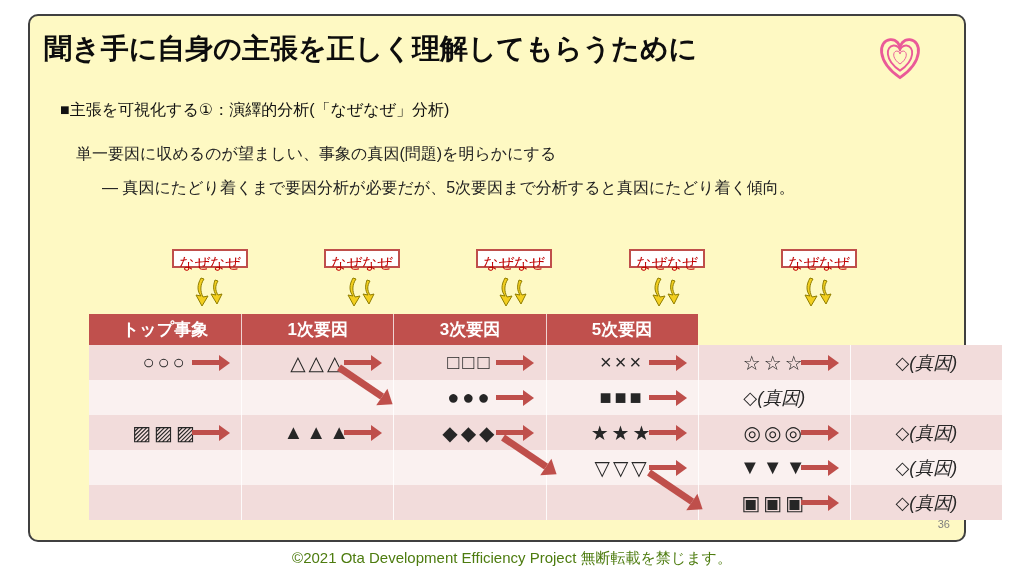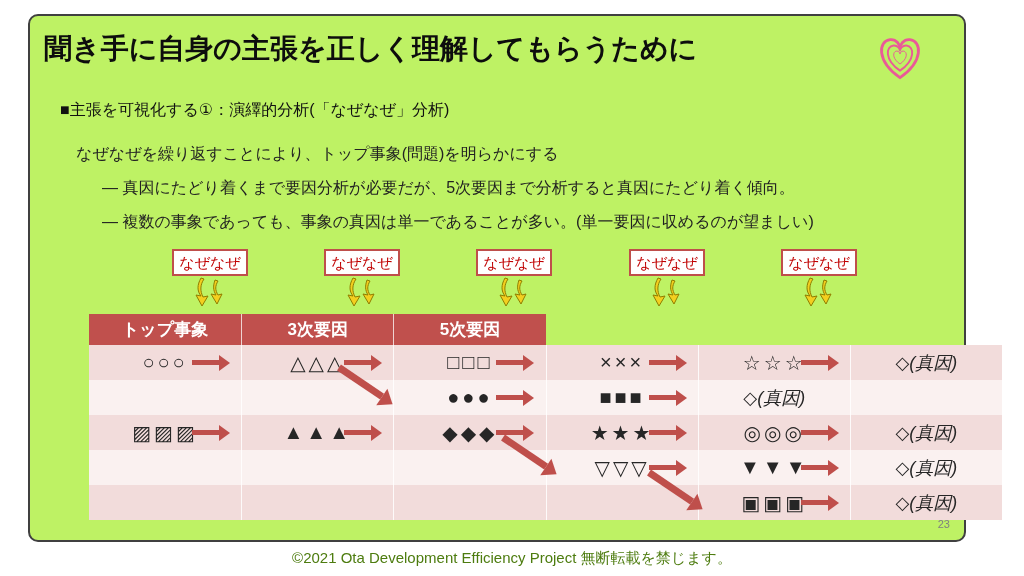--- a/index.html
+++ b/index.html
@@ -3,35 +3,35 @@
 <meta charset="utf-8">
 <style>
   html,body{margin:0;padding:0;}
   body{
     width:1024px;height:576px;position:relative;overflow:hidden;
     background:#ffffff;
     font-family:"Liberation Sans","DejaVu Sans",sans-serif;
   }
   .slide{
     position:absolute;left:28px;top:14px;width:938px;height:528px;
-    background:#bef264;border:2px solid #404040;border-radius:10px;box-sizing:border-box;
+    background:#fef9c3;border:2px solid #404040;border-radius:10px;box-sizing:border-box;
   }
   .title{
     position:absolute;left:14px;top:14px;margin:0;
     font-size:28px;font-weight:800;color:#0d0d0d;white-space:nowrap;
   }
   .logo{position:absolute;right:14px;top:16px;width:100px;text-align:center;}
   .logo-text{color:#1d2f9e;font-weight:bold;font-size:21px;letter-spacing:2px;margin-top:0px;}
   .subtitle{position:absolute;left:30px;top:84px;font-size:16px;color:#111;white-space:nowrap;}
   .lead{position:absolute;left:46px;top:128px;font-size:16px;color:#222;white-space:nowrap;}
   .bullet{position:absolute;left:72px;font-size:16px;color:#222;white-space:nowrap;}
   .b1{top:162px}.b2{top:196px}
 
   .naze{
-    position:absolute;top:233px;width:76px;height:27px;box-sizing:border-box;
+    position:absolute;top:233px;width:76px;height:19px;box-sizing:border-box;
     line-height:23px;text-align:center;background:#fff;border:2px solid #bf4f4b;
     color:#c00000;font-size:15px;
   }
   .nazearrow{position:absolute;top:261px;}
 
   .table{position:absolute;left:27px;top:298px;width:913px;height:206px;padding-left:32px;}
   .trow{display:grid;grid-template-columns:repeat(6,1fr);height:35px;}
   .thead{height:31px;}
   .hcell{
     background:#c0504d;color:#fff;font-weight:bold;font-size:17px;
@@ -79,23 +79,22 @@
           <path d="M24,42 C2,27 4,8 15,7 C21,6.5 24,12 24,15 C24,12 27,6.5 33,7 C44,8 46,27 24,42 Z"></path>
         </g>
         <g transform="translate(24,23) scale(0.34) translate(-24,-23)">
           <path d="M24,42 C2,27 4,8 15,7 C21,6.5 24,12 24,15 C24,12 27,6.5 33,7 C44,8 46,27 24,42 Z"></path>
         </g>
       </g>
     </svg>
   </div>
 
   <div class="subtitle">■主張を可視化する①：演繹的分析(「なぜなぜ」分析)</div>
-  <div class="lead">なぜなぜを繰り返すことにより、トップ事象(問題)を明らかにする</div>
+  <div class="lead">単一要因に収めるのが望ましい、事象の真因(問題)を明らかにする</div>
   <div class="bullet b1">―  真因にたどり着くまで要因分析が必要だが、5次要因まで分析すると真因にたどり着く傾向。</div>
-  <div class="bullet b2">―  複数の事象であっても、事象の真因は単一であることが多い。(単一要因に収めるのが望ましい)</div>
 
   <div class="naze" style="left:142px">なぜなぜ</div>
   <div class="naze" style="left:294px">なぜなぜ</div>
   <div class="naze" style="left:446px">なぜなぜ</div>
   <div class="naze" style="left:599px">なぜなぜ</div>
   <div class="naze" style="left:751px">なぜなぜ</div>
 
   <svg class="nazearrow" style="left:161px" width="36" height="30" viewBox="0 0 36 30">
     <g fill="#f3cf1f" stroke="#8f7d00" stroke-width="1">
       <path d="M10,1 C6,8 6,14 10,19 L5,18 L11,29 L17,19 L12,20 C9,14 9,8 13,2 Z"></path>
@@ -123,20 +122,21 @@
   <svg class="nazearrow" style="left:770px" width="36" height="30" viewBox="0 0 36 30">
     <g fill="#f3cf1f" stroke="#8f7d00" stroke-width="1">
       <path d="M10,1 C6,8 6,14 10,19 L5,18 L11,29 L17,19 L12,20 C9,14 9,8 13,2 Z"></path>
       <path d="M24,3 C22,9 22,13 25,18 L20,17 L26,27 L31,17 L27,18 C24,13 24,9 27,4 Z"></path>
     </g>
   </svg>
 
   <div class="table">
     <div class="trow thead">
       <div class="hcell">トップ事象</div>
+      <div class="hcell">1次要因</div>
       <div class="hcell">3次要因</div>
       <div class="hcell">5次要因</div>
     </div>
 
     <div class="trow row-odd">
       <div class="cell">○○○</div>
       <div class="cell">△△△</div>
       <div class="cell">□□□</div>
       <div class="cell">×××</div>
       <div class="cell">☆☆☆</div>
@@ -197,16 +197,16 @@
     <div class="harrow" style="left:592px;top:151px"></div>
     <div class="harrow" style="left:744px;top:151px"></div>
 
     <div class="harrow" style="left:744px;top:186px"></div>
 
     <div class="darrow" style="left:282px;top:50px"></div>
     <div class="darrow" style="left:446px;top:120px"></div>
     <div class="darrow" style="left:592px;top:155px"></div>
   </div>
 
-  <div class="pagenum">23</div>
+  <div class="pagenum">36</div>
 </div>
 
 <div class="footer">©2021  Ota Development Efficiency Project 無断転載を禁じます。</div>
 
 </body></html>

